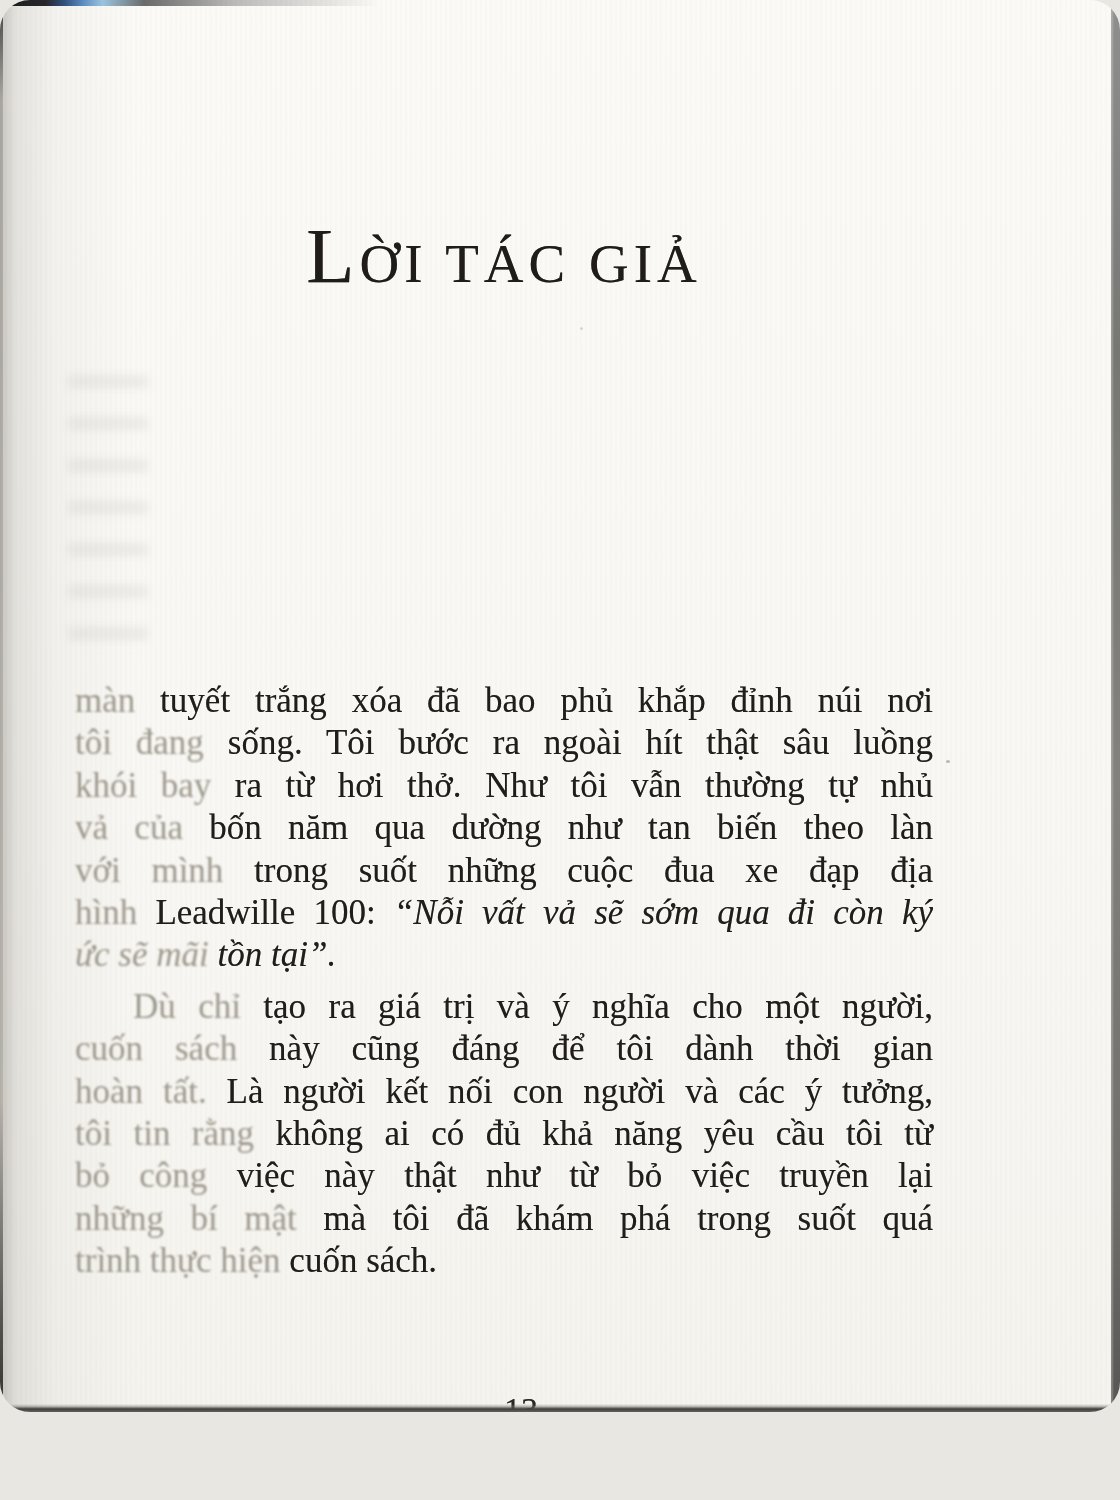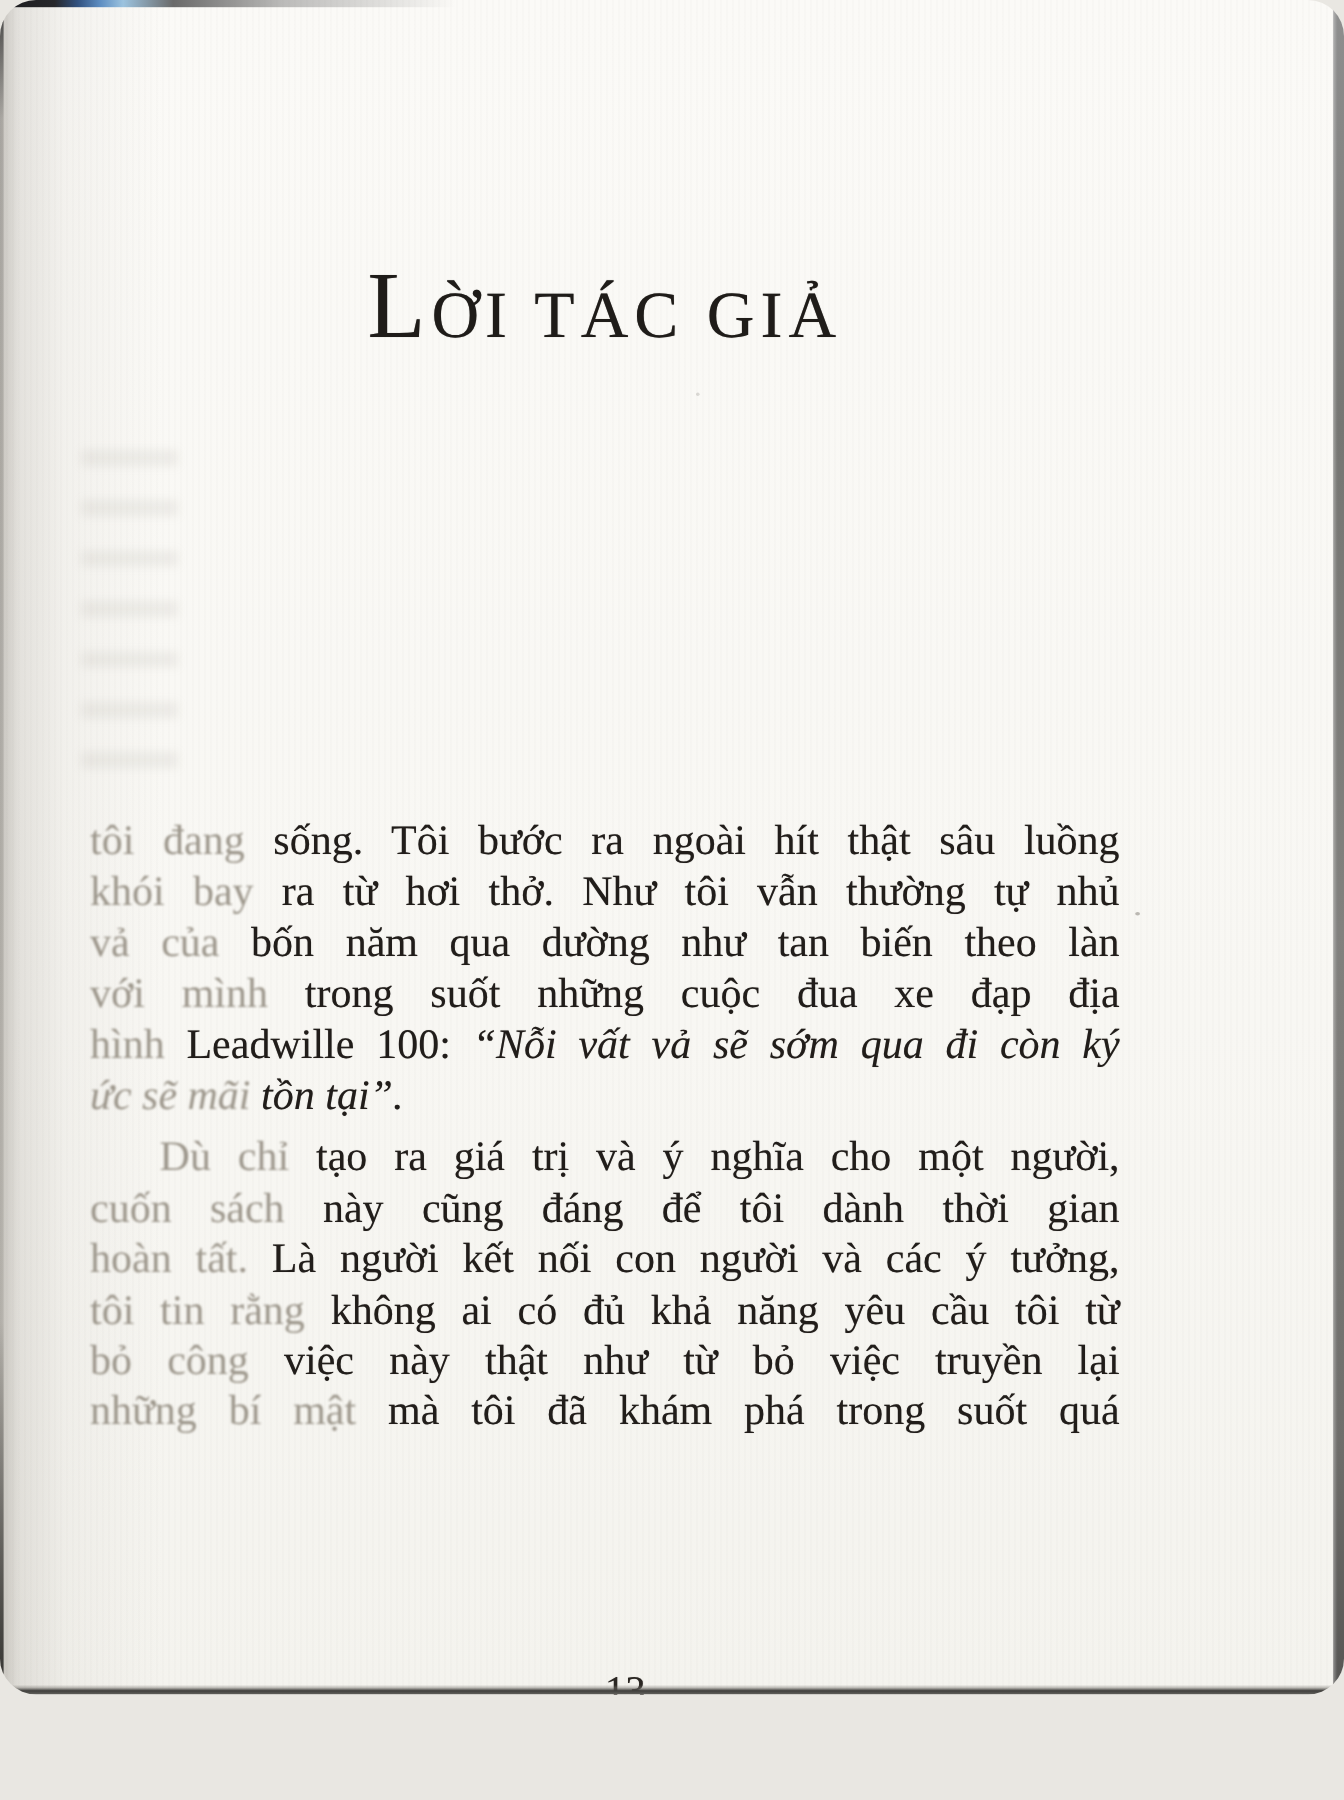--- a/index.html
+++ b/index.html
@@ -80,34 +80,36 @@
 </head>
 <body>
 
 <div class="page">
   <div class="ghost-smudge"></div>
 
   <h1 class="chapter-title"><span class="initial">L</span><span class="rest">ỜI TÁC GIẢ</span></h1>
 
   <div class="body-text">
       <div class="paragraph">
+        <div class="line justified"><span class="faded ">màn</span><span class=""> tuyết trắng xóa đã bao phủ khắp đỉnh núi nơi</span></div>
         <div class="line justified"><span class="faded ">tôi đang</span><span class=""> sống. Tôi bước ra ngoài hít thật sâu luồng</span></div>
         <div class="line justified"><span class="faded ">khói bay</span><span class=""> ra từ hơi thở. Như tôi vẫn thường tự nhủ</span></div>
         <div class="line justified"><span class="faded ">vả của</span><span class=""> bốn năm qua dường như tan biến theo làn</span></div>
         <div class="line justified"><span class="faded ">với mình</span><span class=""> trong suốt những cuộc đua xe đạp địa</span></div>
         <div class="line justified"><span class="faded ">hình</span><span class=""> Leadwille 100: </span><span class="italic">“Nỗi vất vả sẽ sớm qua đi còn ký</span></div>
         <div class="line"><span class="faded italic">ức sẽ mãi</span><span class="italic"> tồn tại”.</span></div>
       </div>
       <div class="paragraph">
         <div class="line justified" style="text-indent: 58px;"><span class="faded ">Dù chỉ</span><span class=""> tạo ra giá trị và ý nghĩa cho một người,</span></div>
         <div class="line justified"><span class="faded ">cuốn sách</span><span class=""> này cũng đáng để tôi dành thời gian</span></div>
         <div class="line justified"><span class="faded ">hoàn tất.</span><span class=""> Là người kết nối con người và các ý tưởng,</span></div>
         <div class="line justified"><span class="faded ">tôi tin rằng</span><span class=""> không ai có đủ khả năng yêu cầu tôi từ</span></div>
         <div class="line justified"><span class="faded ">bỏ công</span><span class=""> việc này thật như từ bỏ việc truyền lại</span></div>
         <div class="line justified"><span class="faded ">những bí mật</span><span class=""> mà tôi đã khám phá trong suốt quá</span></div>
+        <div class="line"><span class="faded ">trình thực hiện</span><span class=""> cuốn sách.</span></div>
       </div>
     </div>
 
   <div class="page-number">13</div>
 
   <span class="speck s1"></span>
   <span class="speck s2"></span>
   <span class="speck s3"></span>
 
   <div class="edge-top"></div>

